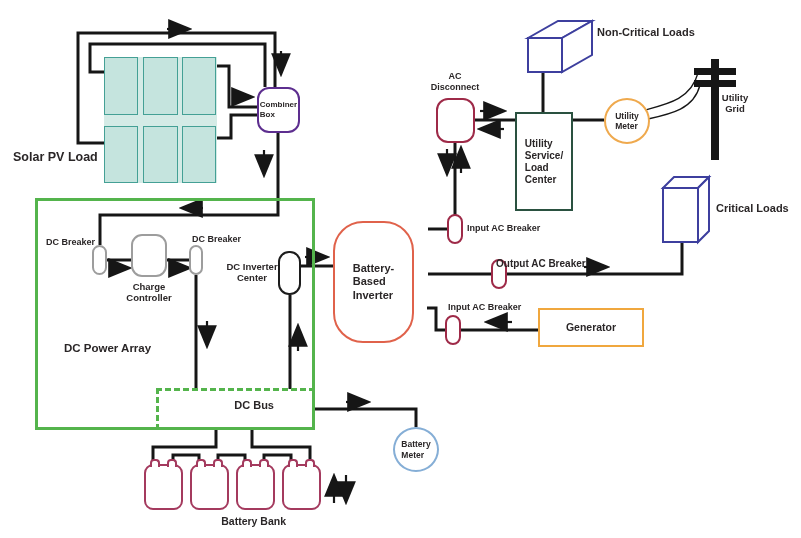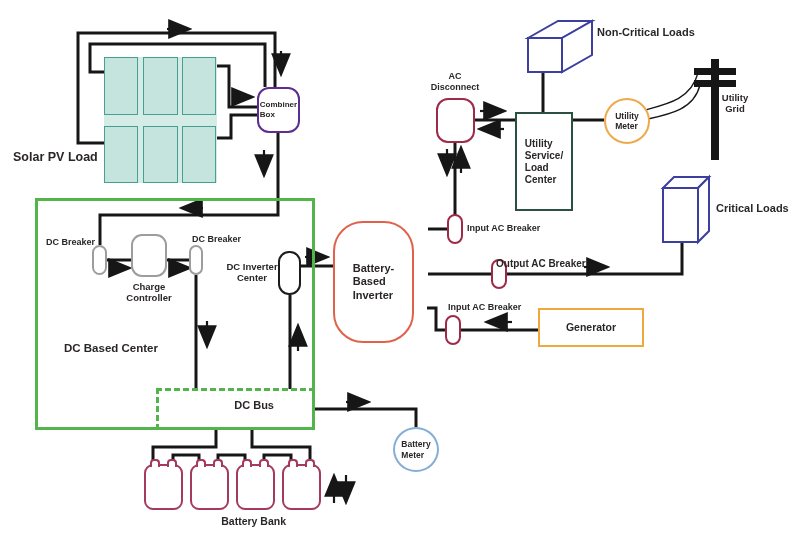--- a/index.html
+++ b/index.html
@@ -117,21 +117,21 @@
   <div class="panel" style="left:182px;top:57px;width:34px;height:58px;"></div>
   <div class="panel" style="left:104px;top:126px;width:34px;height:57px;"></div>
   <div class="panel" style="left:143px;top:126px;width:35px;height:57px;"></div>
   <div class="panel" style="left:182px;top:126px;width:34px;height:57px;"></div>
   <div class="lbl" style="left:13px;top:150px;font-size:12.5px;">Solar PV Load</div>
 
   <div class="node center" style="left:257px;top:87px;width:43px;height:46px;border:2px solid #5d2e8f;border-radius:12px;font-size:8px;">Combiner
 Box</div>
 
   <div class="node dcpc" style="left:35px;top:198px;width:280px;height:232px;background:transparent;"></div>
-  <div class="lbl" style="left:64px;top:342px;font-size:11.5px;">DC Based Center</div>
+  <div class="lbl" style="left:64px;top:342px;font-size:11.5px;">DC Power Array</div>
 
   <div class="node pill-gray" style="left:92px;top:245px;width:15px;height:30px;"></div>
   <div class="lbl" style="left:46px;top:237px;font-size:9px;">DC Breaker</div>
 
   <div class="node" style="left:131px;top:234px;width:36px;height:43px;border:2.5px solid #9d9d9d;border-radius:11px;"></div>
   <div class="lbl" style="left:116px;top:281px;width:66px;text-align:center;font-size:9.5px;">Charge
 Controller</div>
 
   <div class="node pill-gray" style="left:189px;top:245px;width:14px;height:30px;"></div>
   <div class="lbl" style="left:192px;top:234px;font-size:9px;">DC Breaker</div>

